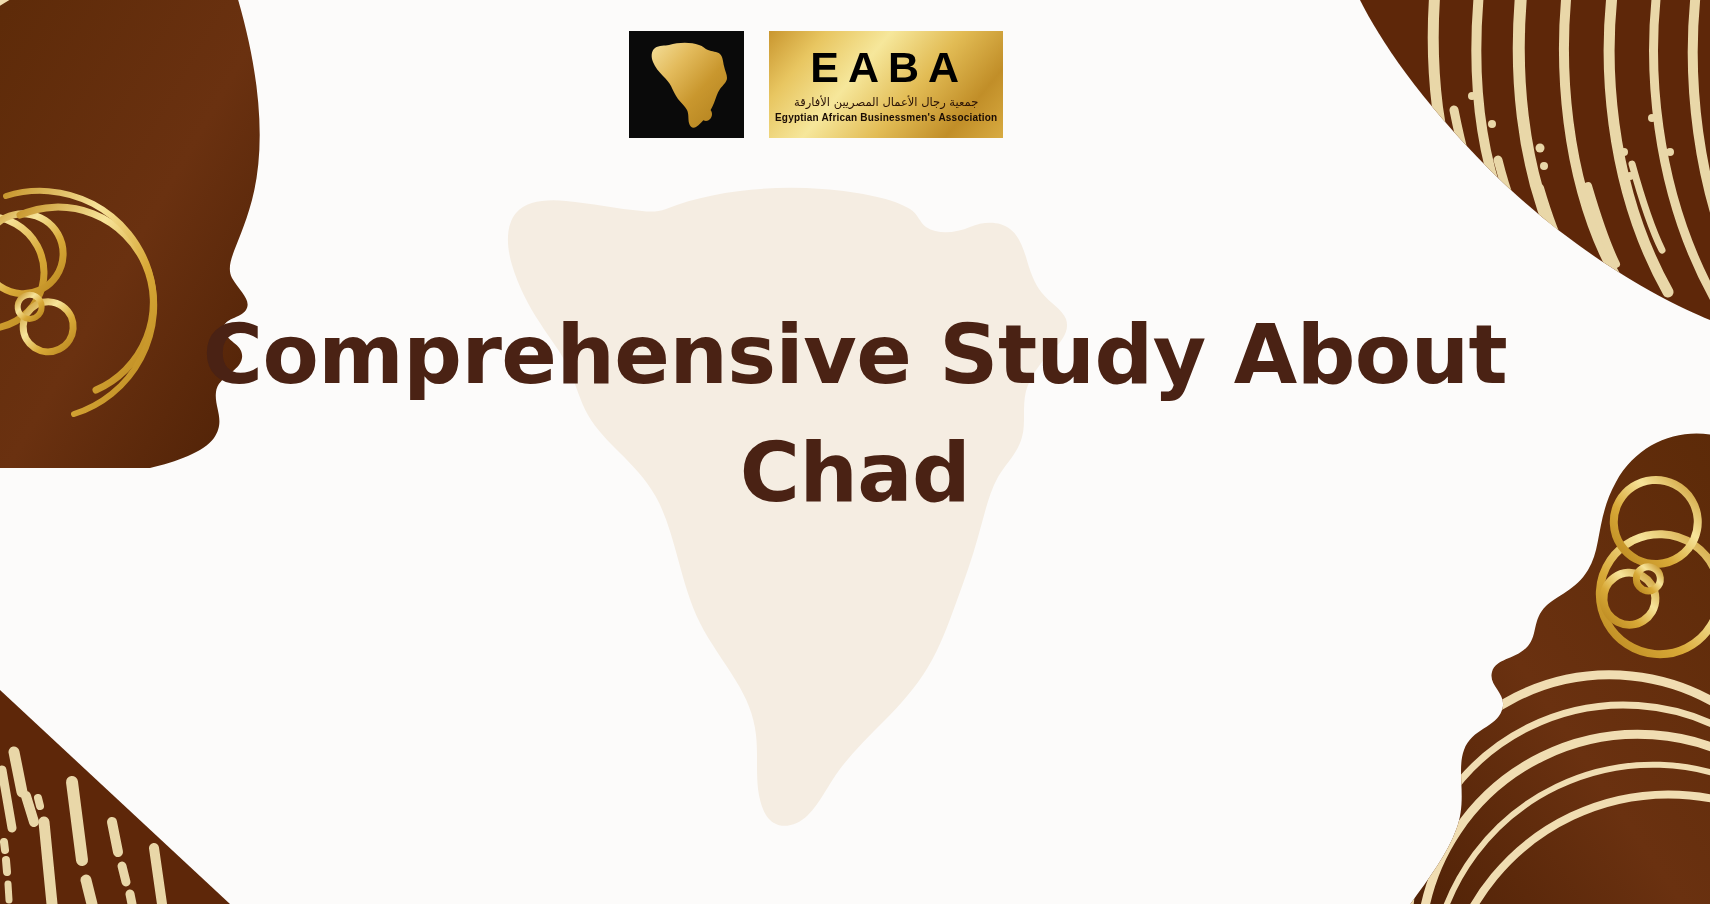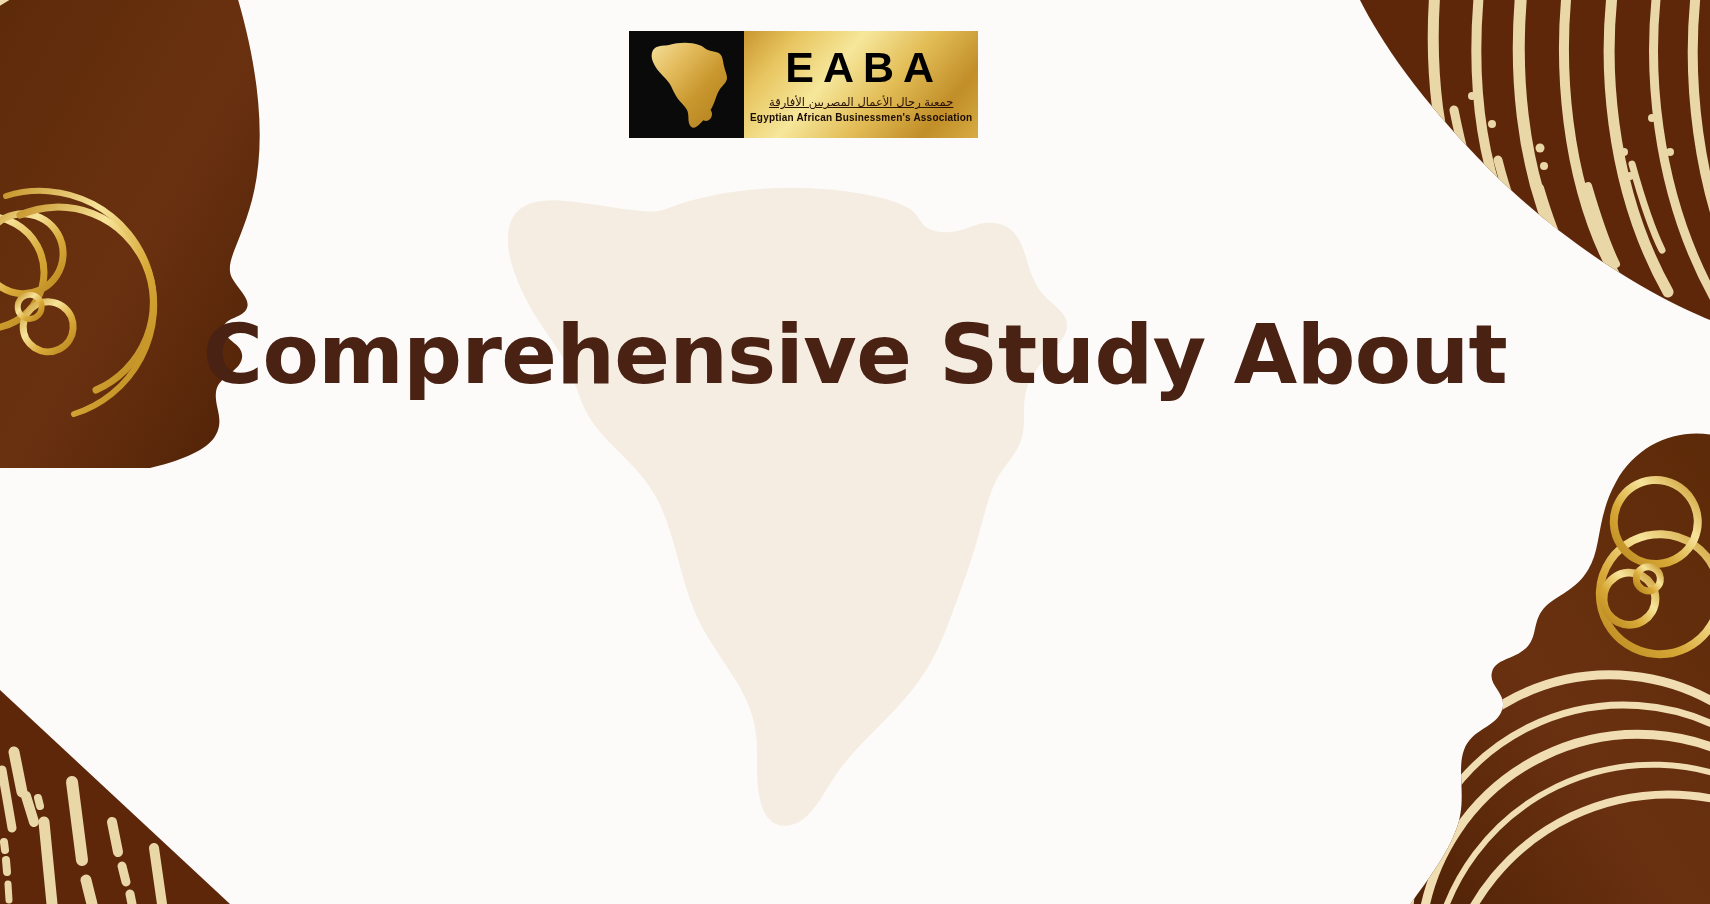--- a/index.html
+++ b/index.html
@@ -31,20 +31,21 @@
   }
 
   
   #logo{
     position:absolute;
     left:629px;top:31px;
     width:310px;height:107px;
     display:flex;
     box-shadow:0 0 0 0 rgba(0,0,0,0);
     z-index:6;
+    gap:25px;
   }
   #logo-mark{
     width:115px;height:107px;
     background:#0A0A0A;
     position:relative;
     flex:0 0 115px;
   }
   #logo-africa{
     position:absolute;left:16px;top:10px;width:84px;height:88px;
   }
@@ -66,21 +67,20 @@
     margin:2px 0 0 6px;
   }
   #logo-arabic{
     font-size:11.5px;
     color:#2A1206;
     direction:rtl;
     line-height:1.25;
     margin-top:6px;
     white-space:nowrap;
     font-family:"DejaVu Sans", sans-serif;
-    text-decoration:underline;
   }
   #logo-sub{
     font-size:10px;
     font-weight:bold;
     color:#1A0C04;
     letter-spacing:.2px;
     margin-top:2px;
     white-space:nowrap;
     font-family:"Liberation Sans", sans-serif;
   }
@@ -332,15 +332,16 @@
     </div>
     <div id="logo-text">
       <div id="logo-acronym">EABA</div>
       <div id="logo-arabic">جمعية رجال الأعمال المصريين الأفارقة</div>
       <div id="logo-sub">Egyptian African Businessmen's Association</div>
     </div>
   </div>
 
   <div id="headline">
     <div class="headline-line">Comprehensive Study About</div>
+    <div class="headline-line">Chad</div>
   </div>
 
 </div>
 
 </body></html>

